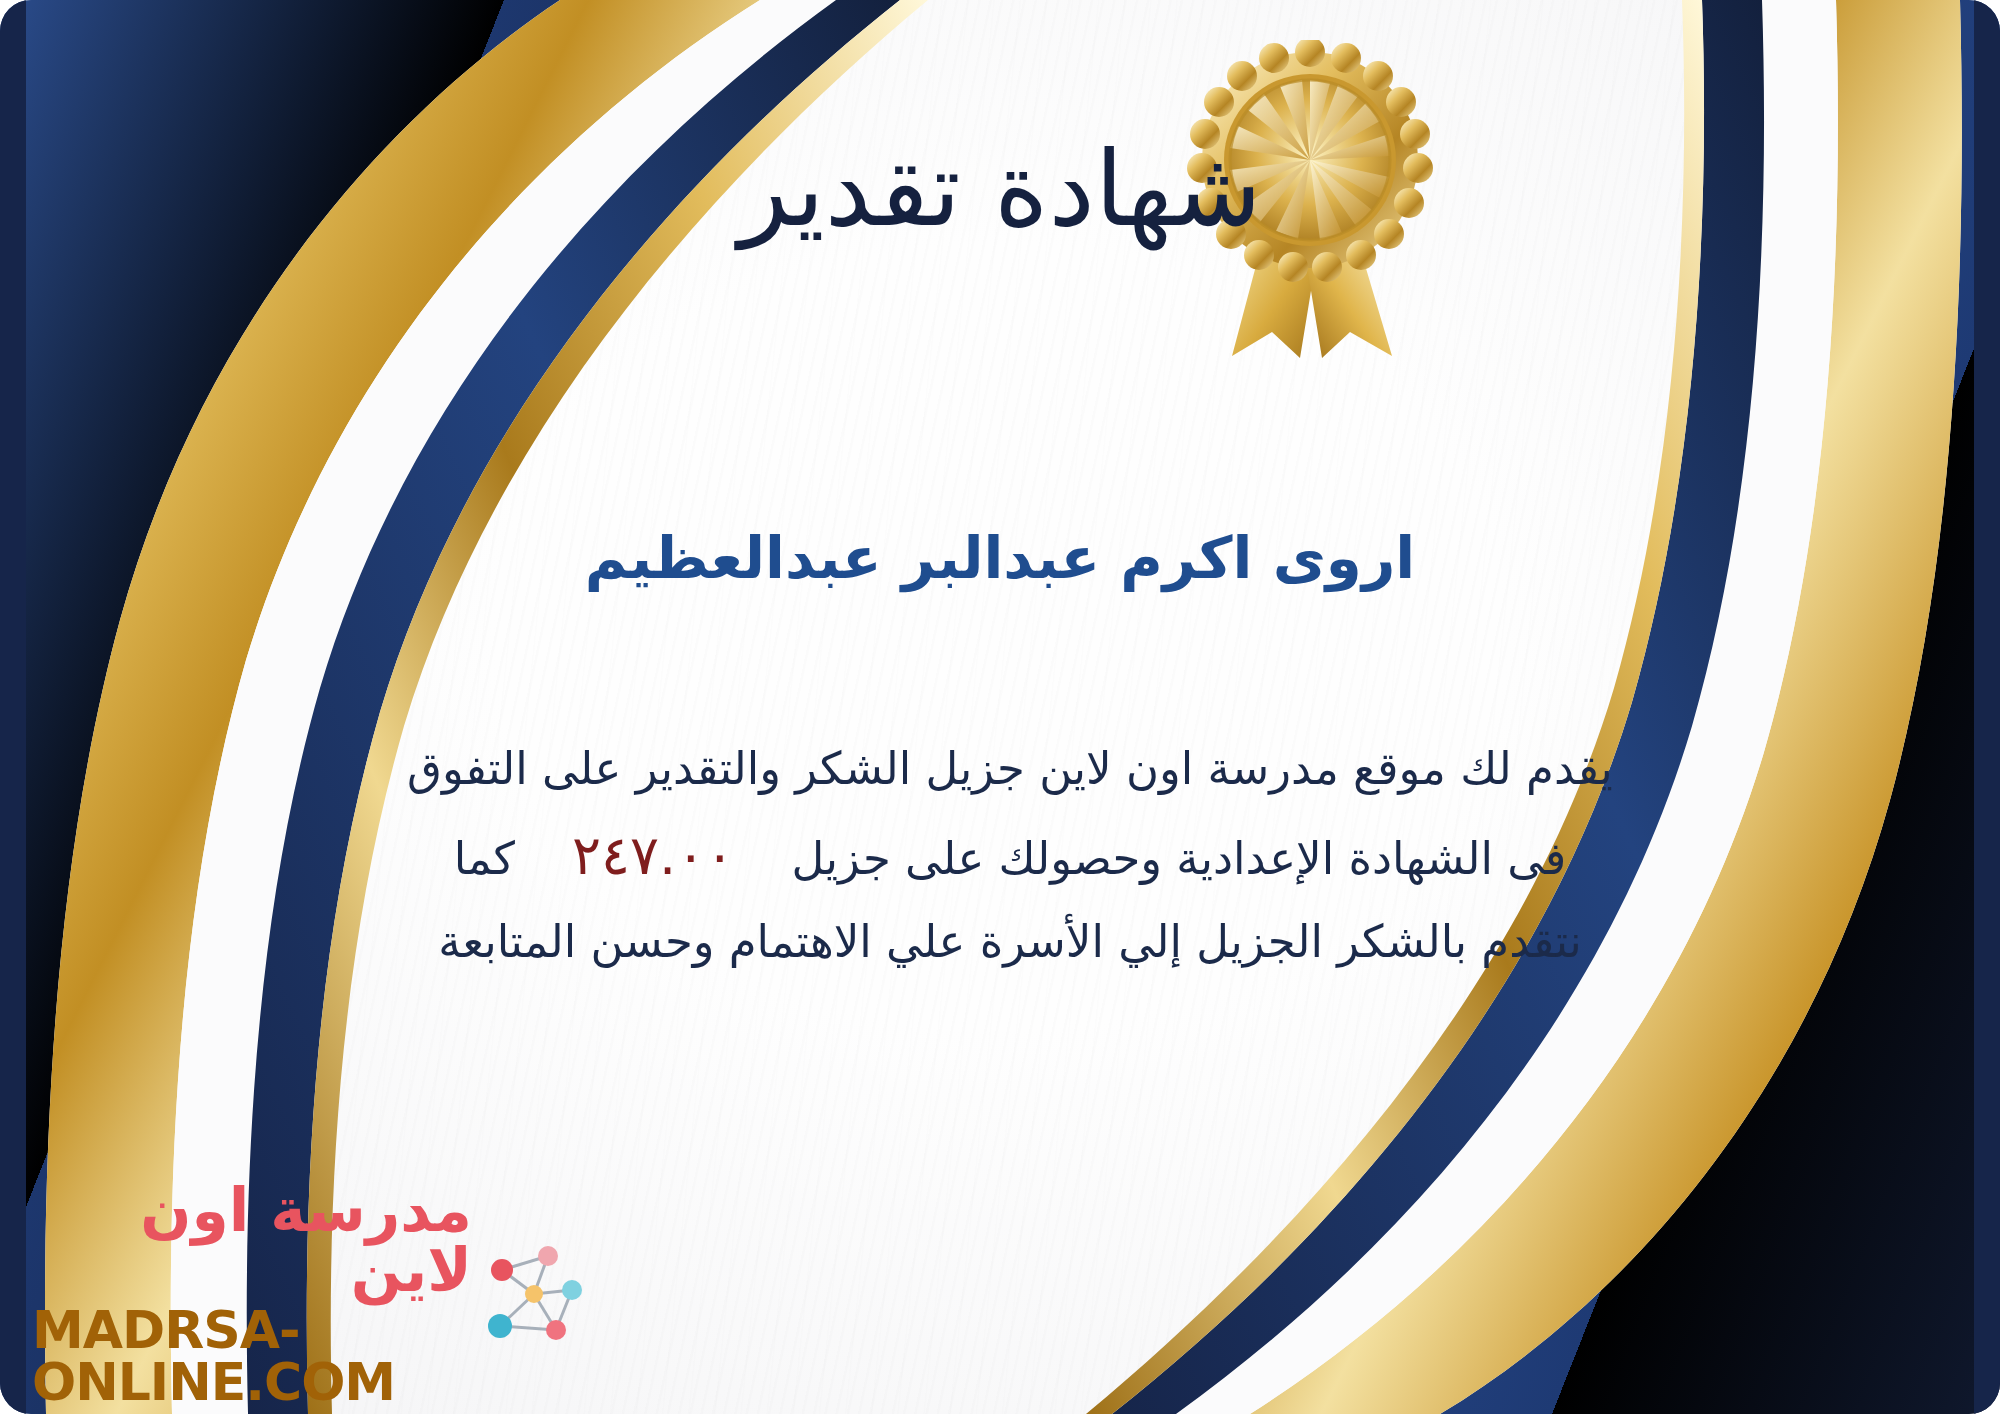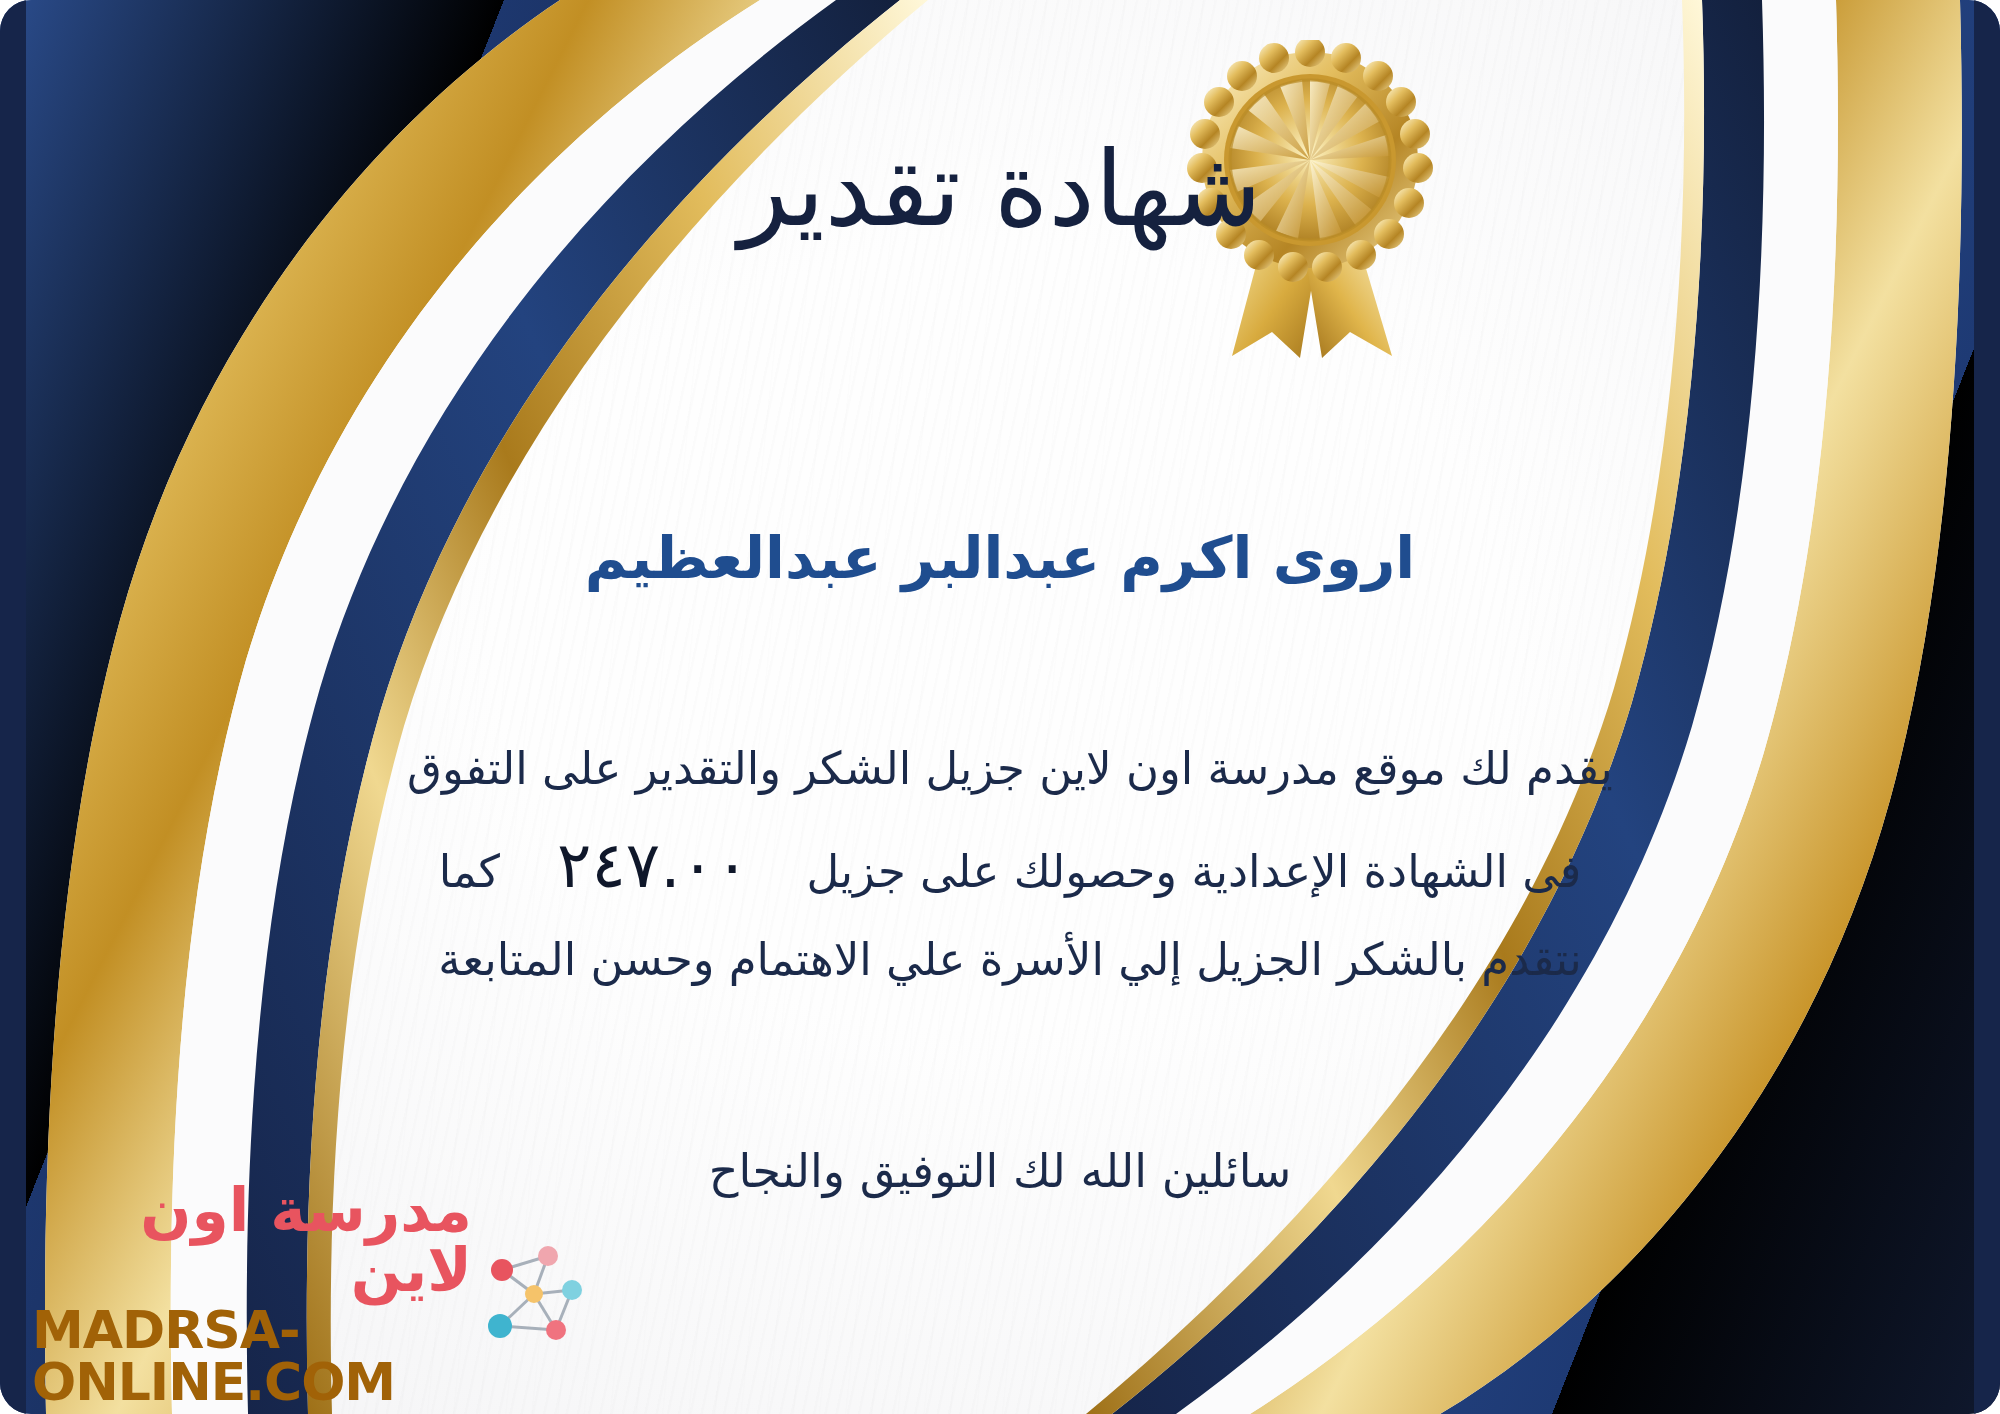--- a/index.html
+++ b/index.html
@@ -106,23 +106,23 @@
     top: 730px;
     left: 200px;
     width: 1620px;
     font-size: 45px;
     line-height: 1.75;
     color: #1b2a4a;
     font-weight: 400;
   }
 
   .body-text .score {
-    font-size: 64px;
+    font-size: 54px;
     letter-spacing: 2px;
-    color: #0f172a;
+    color: #7f1d1d;
   }
 
   .wish-text {
     position: absolute;
     top: 1135px;
     left: 0;
     width: 2000px;
     font-size: 46px;
     line-height: 1.6;
     color: #1b2a4a;
@@ -334,21 +334,20 @@
       <div>
         <span>فى الشهادة الإعدادية وحصولك على جزيل</span>
         &nbsp;&nbsp;
         <span class="score">٢٤٧.٠٠</span>
         &nbsp;&nbsp;
         <span>كما</span>
       </div>
       <div>نتقدم  بالشكر الجزيل إلي الأسرة علي الاهتمام وحسن المتابعة</div>
     </div>
 
-    <div class="wish-text">سائلين الله لك التوفيق  والنجاح</div>
   </div>
 
   <div class="brand">
     <div class="brand-text">
       <div class="brand-ar">مدرسة اون لاين</div>
       <div class="brand-en">MADRSA-ONLINE.COM</div>
     </div>
     <svg class="brand-mark" viewBox="0 0 120 120">
       <g stroke="#9aa4b0" stroke-width="3" fill="none" opacity="0.85">
         <line x1="30" y1="36" x2="76" y2="22"></line>

